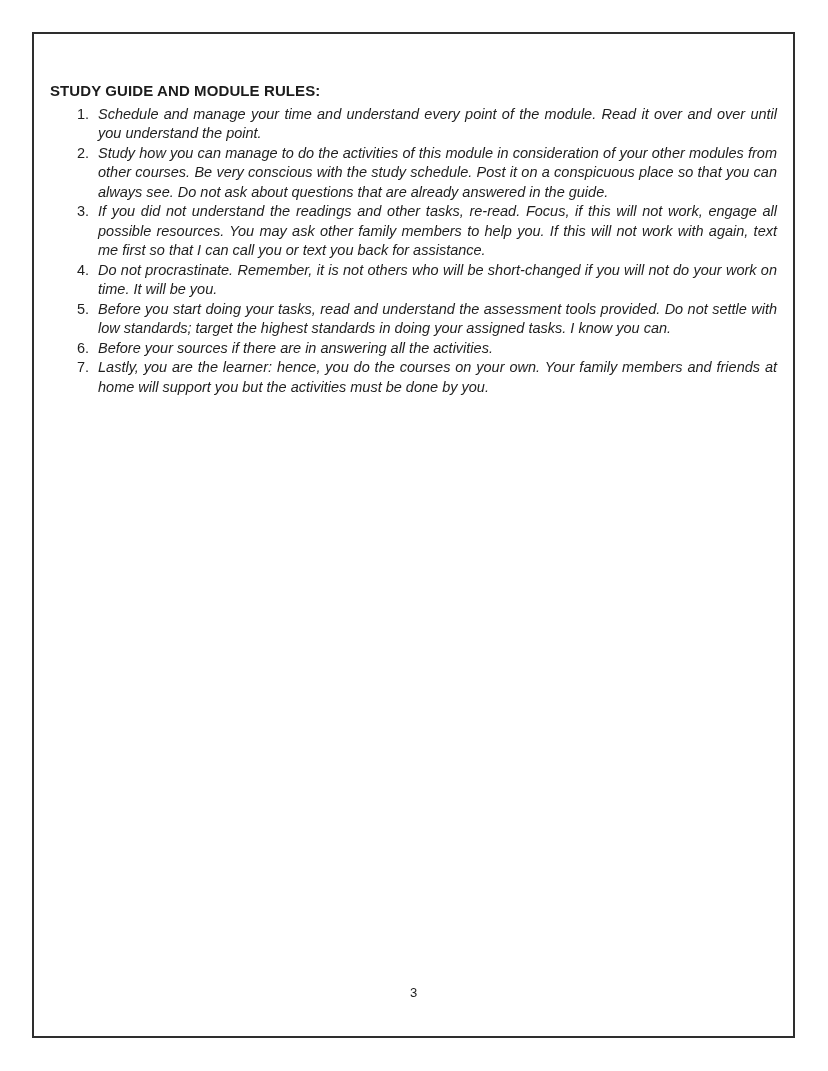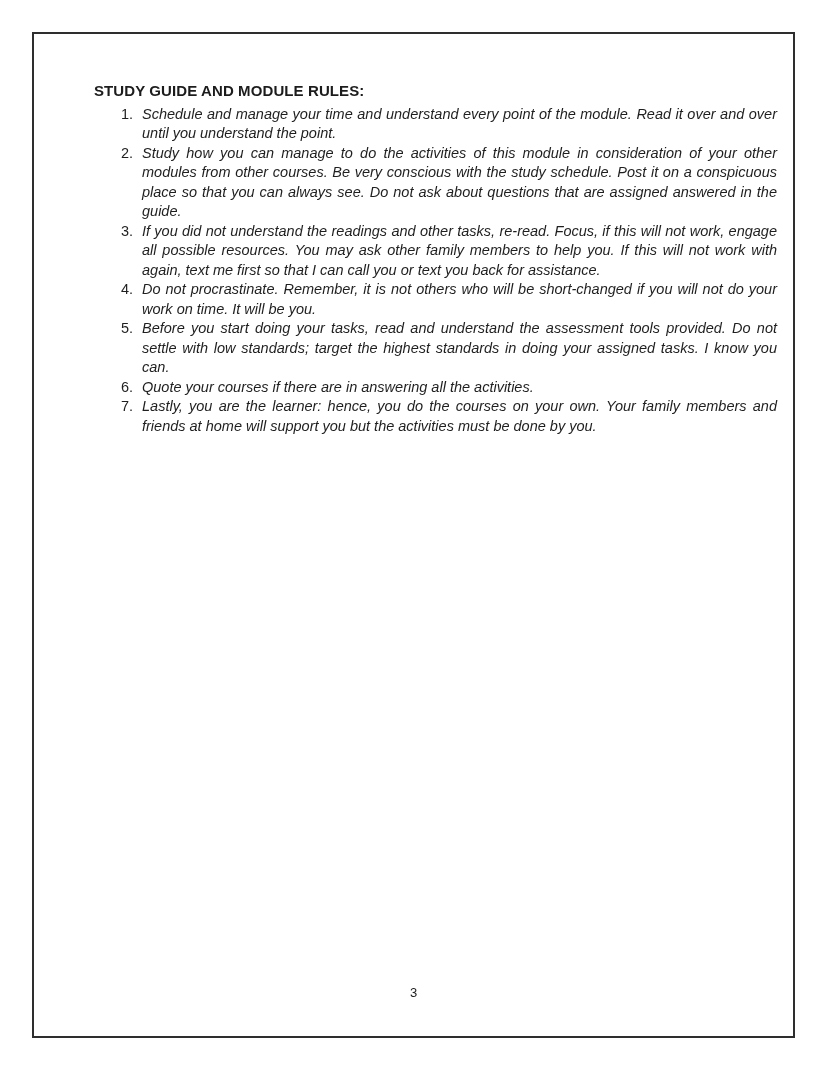--- a/index.html
+++ b/index.html
@@ -20,21 +20,20 @@
     left: 32px;
     top: 32px;
     width: 763px;
     height: 1006px;
     box-sizing: border-box;
     border: 2px solid #2e2e2e;
     background: #ffffff;
   }
   .content {
     padding: 47px 16px 0 16px;
-    margin-left: 44px;
   }
   h1.doc-title {
     margin: 0;
     font-size: 15px;
     line-height: 19.5px;
     font-weight: bold;
     color: #1c1c1c;
     letter-spacing: 0.1px;
   }
   ol.rules {
@@ -76,37 +75,37 @@
 <div class="page">
   <div class="content">
     <h1 class="doc-title">STUDY GUIDE AND MODULE RULES:</h1>
     <ol class="rules">
       <li>
         <span class="num">1.</span>
         <span class="txt">Schedule and manage your time and understand every point of the module. Read it over and over until you understand the point.</span>
       </li>
       <li>
         <span class="num">2.</span>
-        <span class="txt">Study how you can manage to do the activities of this module in consideration of your other modules from other courses. Be very conscious with the study schedule. Post it on a conspicuous place so that you can always see. Do not ask about questions that are assigned answered in the guide.</span>
+        <span class="txt">Study how you can manage to do the activities of this module in consideration of your other modules from other courses. Be very conscious with the study schedule. Post it on a conspicuous place so that you can always see. Do not ask about questions that are already answered in the guide.</span>
       </li>
       <li>
         <span class="num">3.</span>
         <span class="txt">If you did not understand the readings and other tasks, re-read. Focus, if this will not work, engage all possible resources. You may ask other family members to help you. If this will not work with again, text me first so that I can call you or text you back for assistance.</span>
       </li>
       <li>
         <span class="num">4.</span>
         <span class="txt">Do not procrastinate. Remember, it is not others who will be short-changed if you will not do your work on time. It will be you.</span>
       </li>
       <li>
         <span class="num">5.</span>
         <span class="txt">Before you start doing your tasks, read and understand the assessment tools provided. Do not settle with low standards; target the highest standards in doing your assigned tasks. I know you can.</span>
       </li>
       <li>
         <span class="num">6.</span>
-        <span class="txt">Quote your courses if there are in answering all the activities.</span>
+        <span class="txt">Before your sources if there are in answering all the activities.</span>
       </li>
       <li>
         <span class="num">7.</span>
         <span class="txt">Lastly, you are the learner: hence, you do the courses on your own. Your family members and friends at home will support you but the activities must be done by you.</span>
       </li>
     </ol>
   </div>
   <div class="page-number">3</div>
 </div>
 

